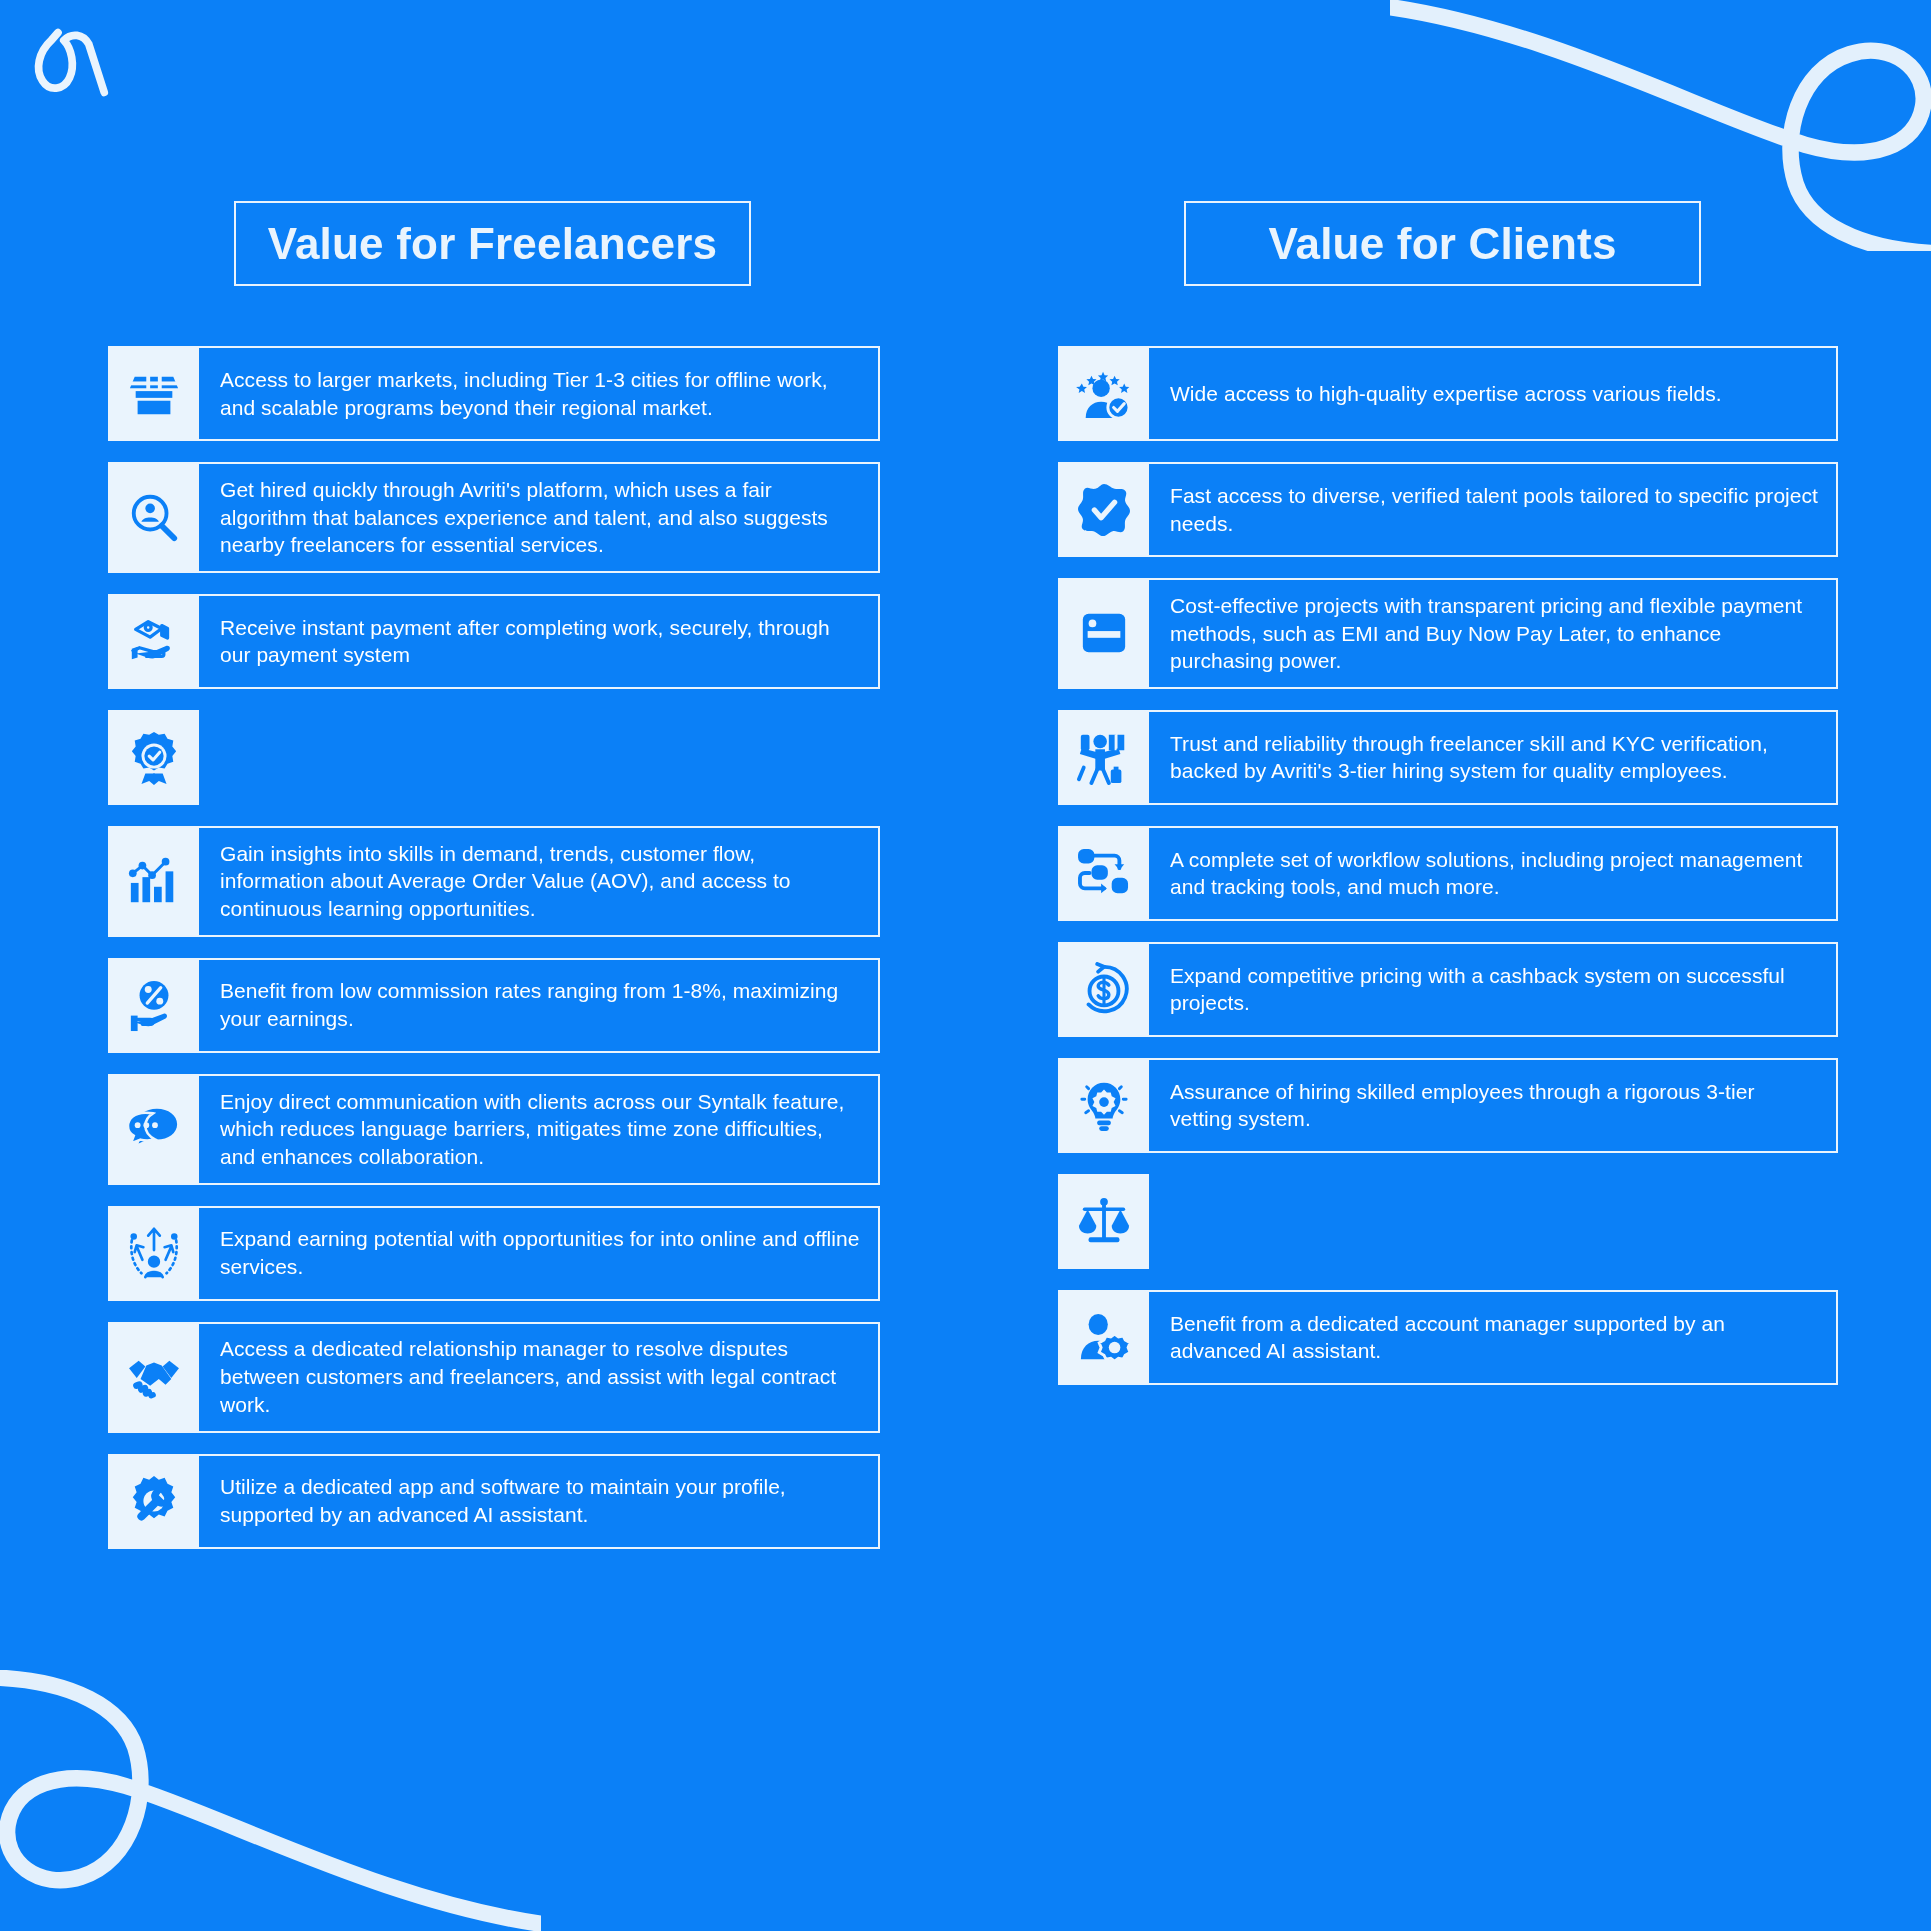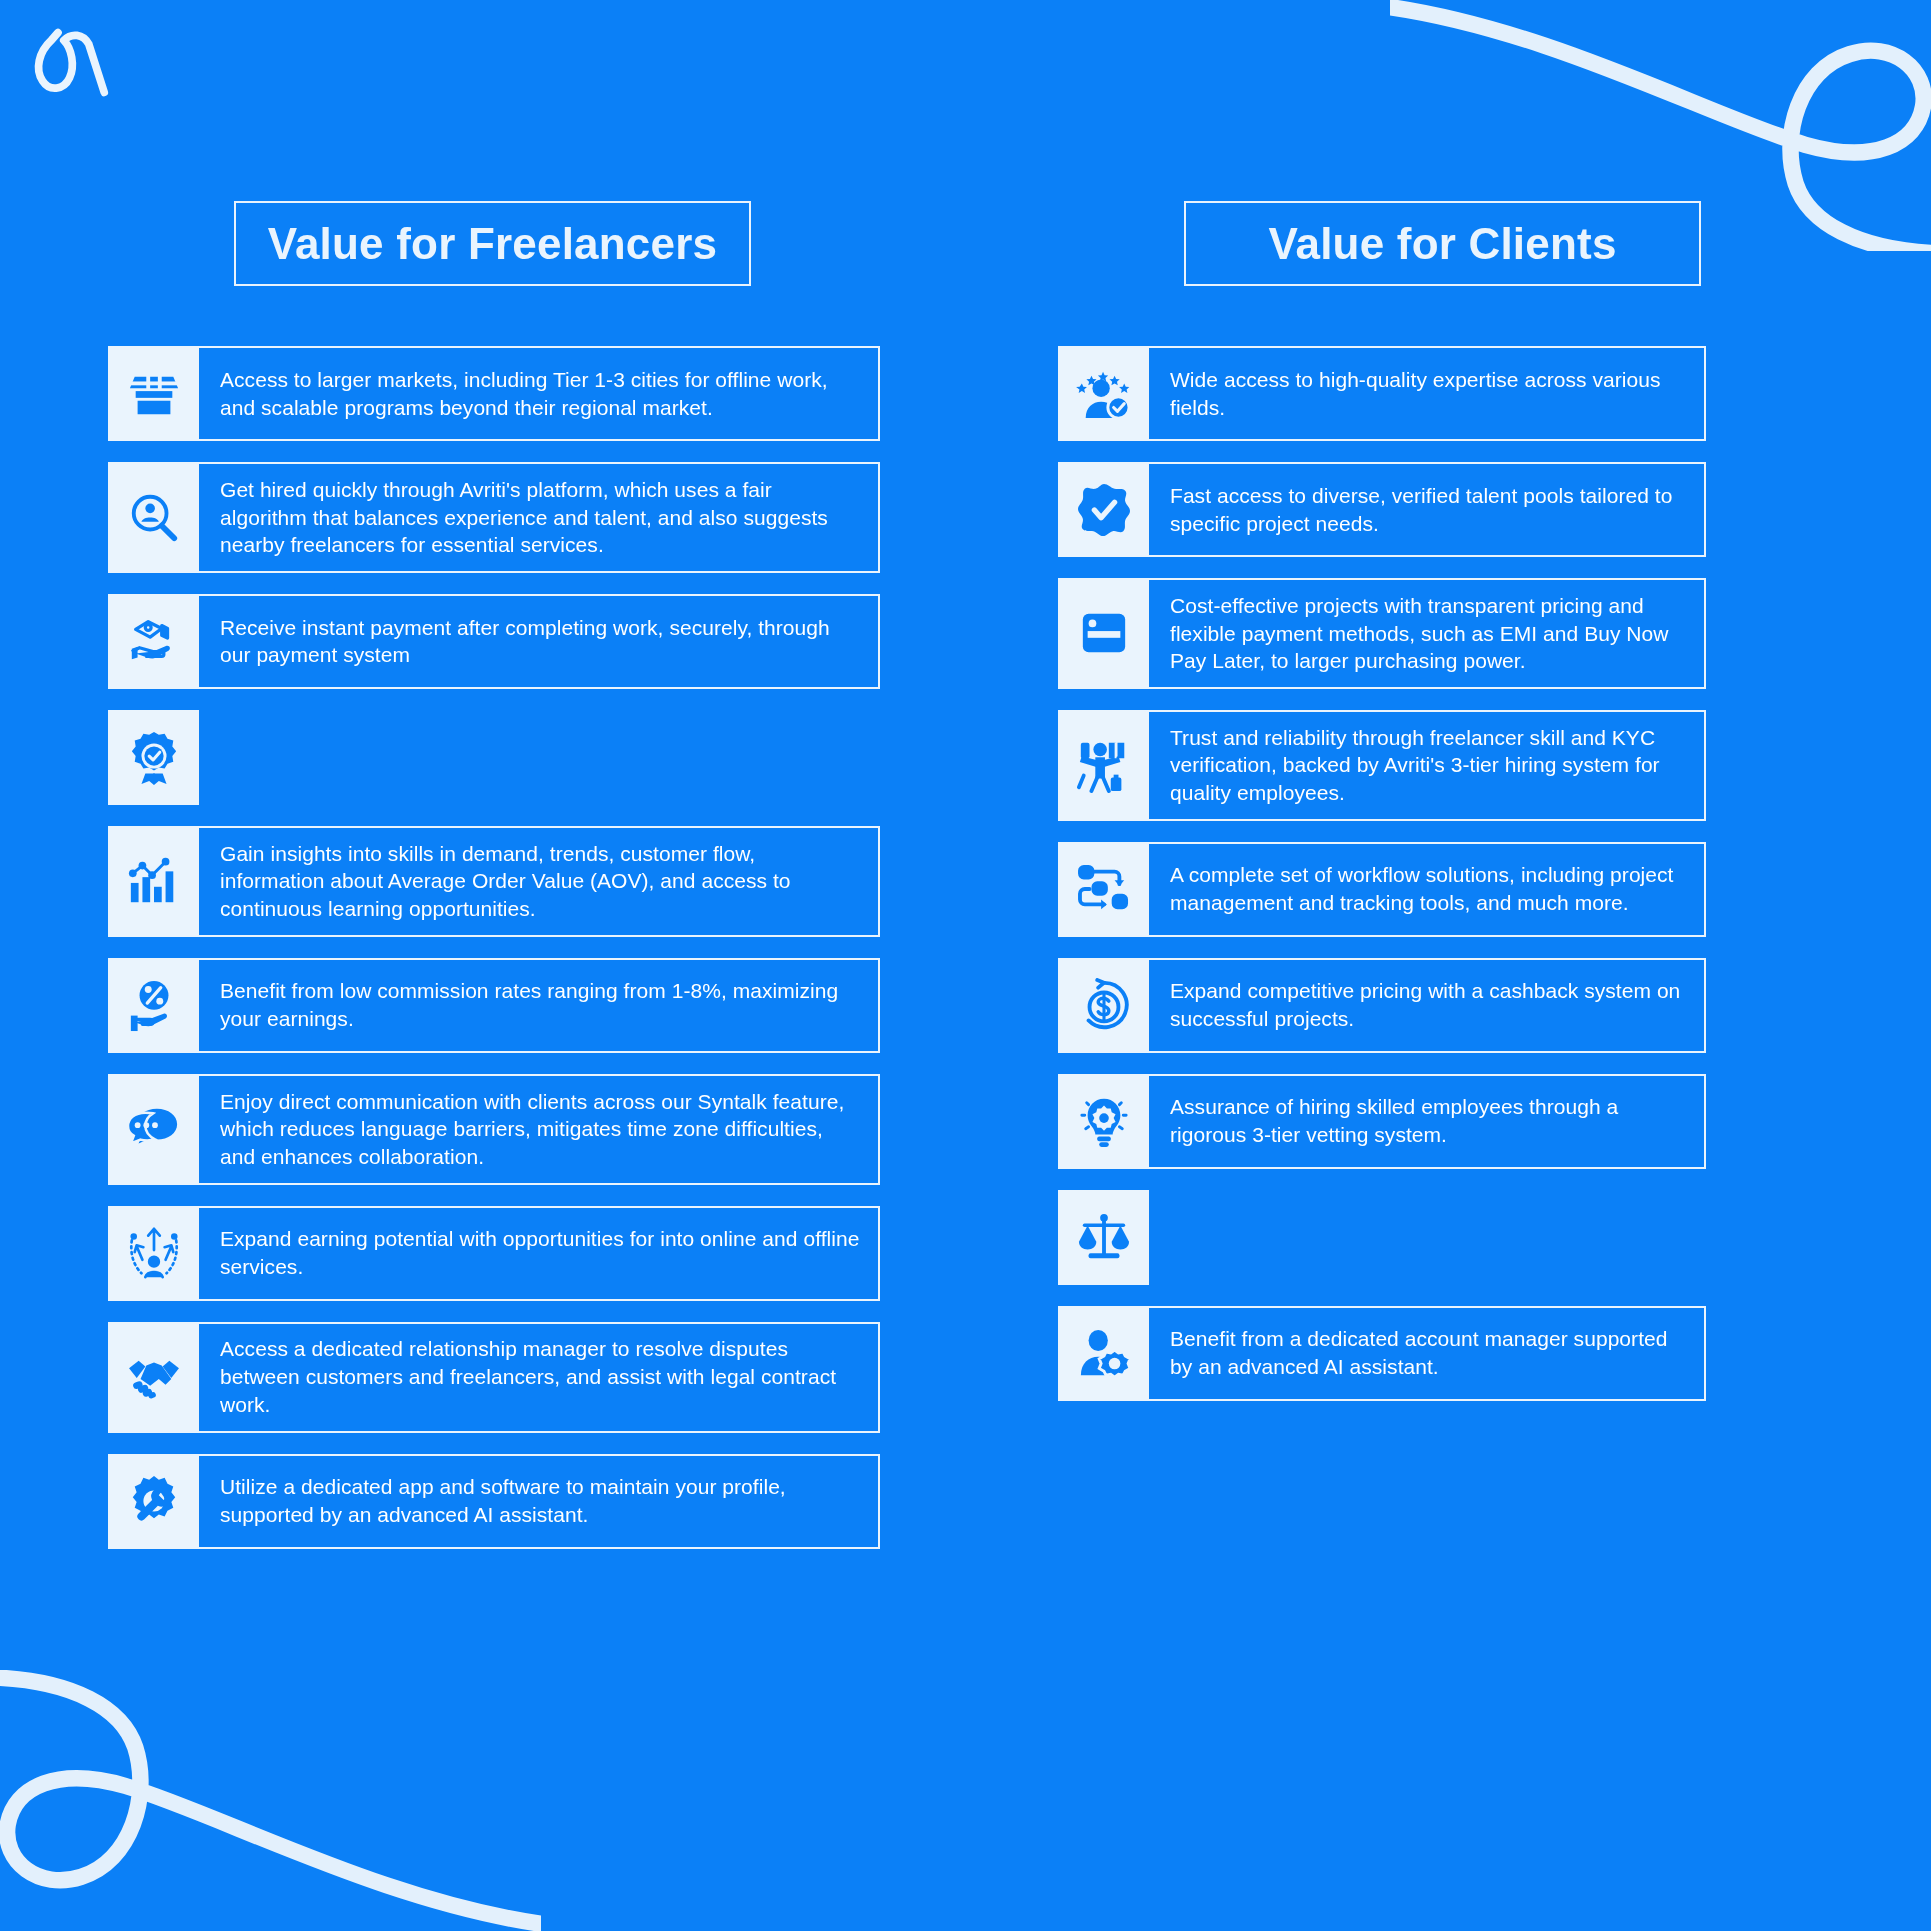--- a/index.html
+++ b/index.html
@@ -38,21 +38,21 @@
     top: 0; left: 0;
     width: 1931px;
     height: 1931px;
     padding-left: 42px;
   }
   .column {
     position: absolute;
     top: 201px;
   }
   .column.left  { left: 108px;  width: 772px; }
-  .column.right { left: 1058px; width: 648px; }
+  .column.right { left: 1058px; width: 780px; }
 
   .col-head {
     border: 2.9px solid #e9f3fd;
     height: 85px;
     display: flex;
     align-items: center;
     justify-content: center;
     box-sizing: border-box;
   }
   .column.left  .col-head { width: 517px; margin-left: 126px; }
@@ -335,21 +335,21 @@
 
       <div class="row">
         <div class="icon-cell">
           <svg width="50" height="50" viewBox="0 0 52 52" xmlns="http://www.w3.org/2000/svg">
             <rect x="4" y="6" width="44" height="40" rx="6" fill="#0b80f7"></rect>
             <circle cx="14" cy="16" r="4" fill="#eaf4fd"></circle>
             <rect x="9" y="24" width="34" height="7" fill="#eaf4fd"></rect>
           </svg>
         </div>
         <div class="text-cell">
-          <p>Cost-effective projects with transparent pricing and flexible payment methods, such as EMI and Buy Now Pay Later, to larger purchasing power.</p>
+          <p>Cost-effective projects with transparent pricing and flexible payment methods, such as EMI and Buy Now Pay Later, to enhance purchasing power.</p>
         </div>
       </div>
 
       <div class="row">
         <div class="icon-cell">
           <svg width="56" height="56" viewBox="0 0 58 58" xmlns="http://www.w3.org/2000/svg">
             <circle cx="25" cy="13" r="7" fill="#0b80f7"></circle>
             <rect x="20" y="21" width="10" height="22" fill="#0b80f7"></rect>
             <path d="M22 24L6 20l-2 6 17 5z" fill="#0b80f7"></path>
             <path d="M28 24l16-4 2 6-17 5z" fill="#0b80f7"></path>

